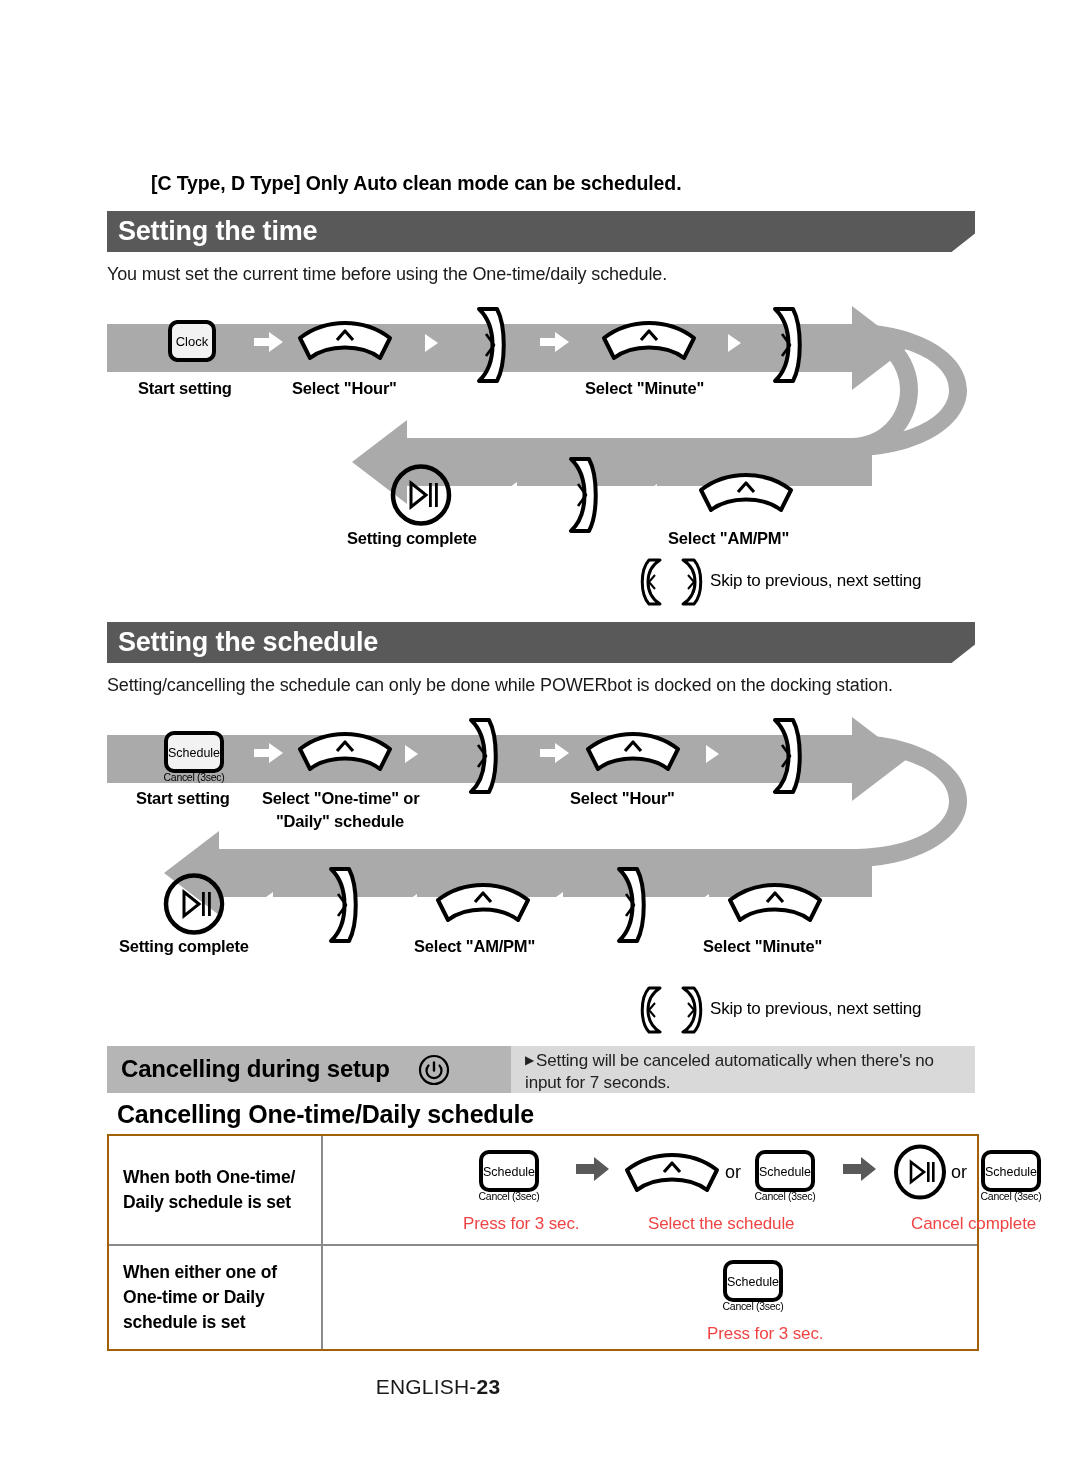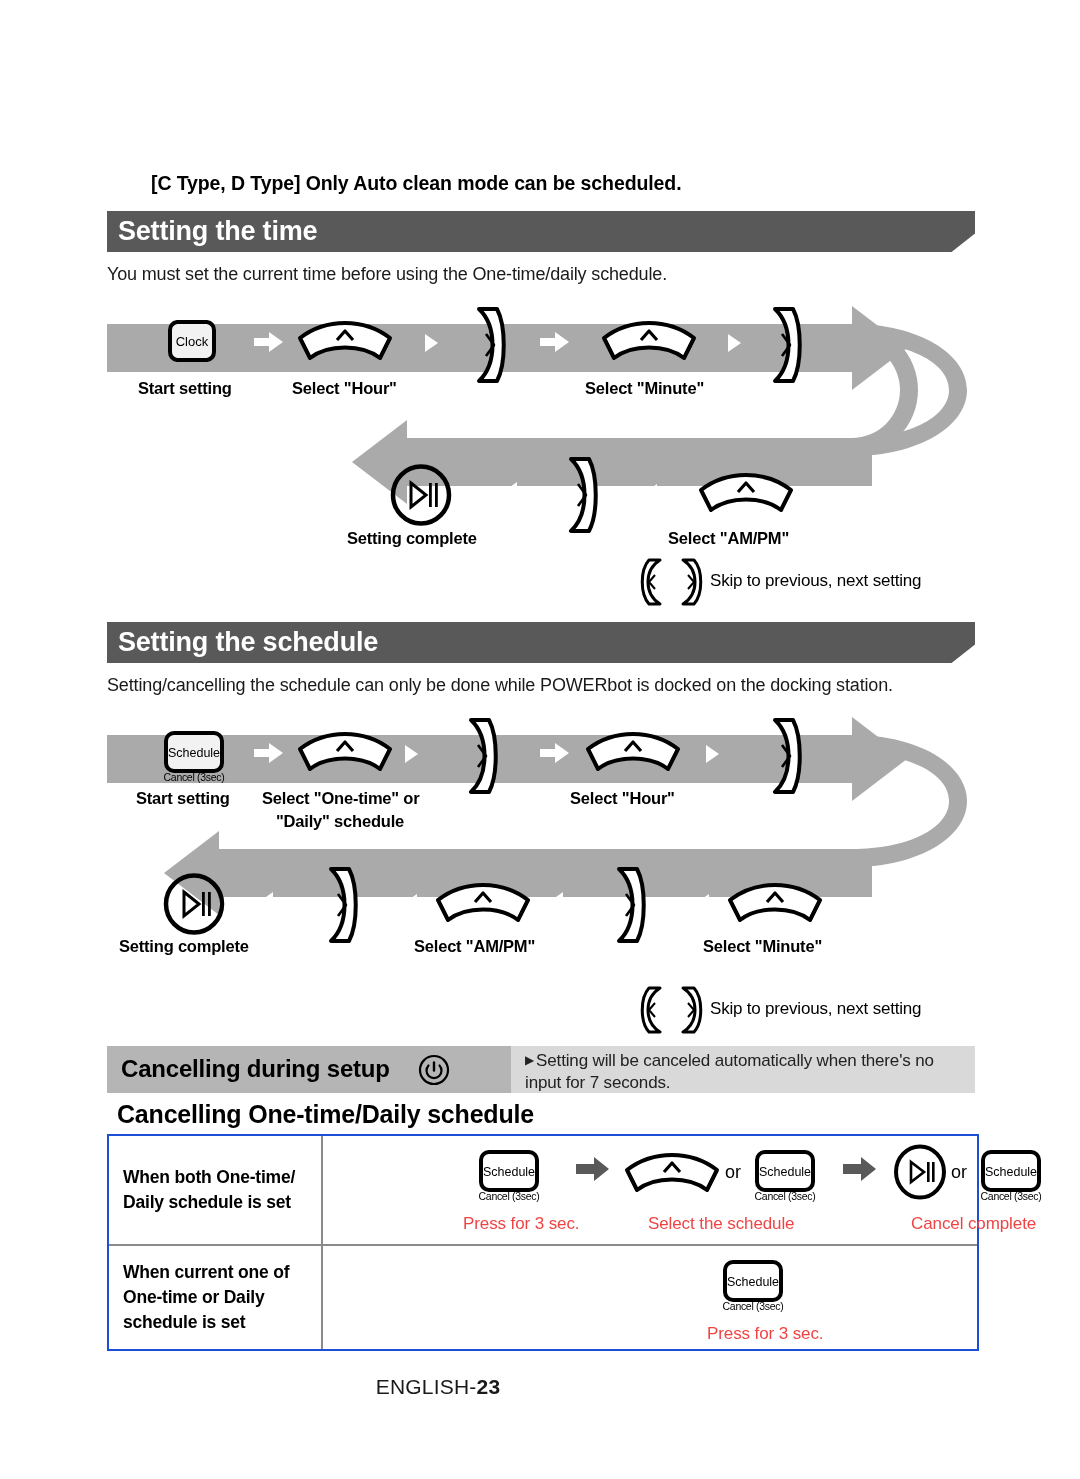--- a/index.html
+++ b/index.html
@@ -160,21 +160,21 @@
     letter-spacing: -0.2px;
     white-space: nowrap;
   }
 
   
   .tbl {
     position: absolute;
     left: 107px;
     top: 1134px;
     width: 872px;
-    border: 2px solid #1d4ed8;
+    border: 2px solid #a16207;
     box-sizing: border-box;
   }
   .tbl-row { display: flex; }
   .tbl-row + .tbl-row { border-top: 2px solid #8a8a8a; }
   .tbl-c1 {
     width: 214px;
     box-sizing: border-box;
     border-right: 2px solid #8a8a8a;
     padding: 14px 0 14px 14px;
     font-size: 17.5px;
@@ -599,21 +599,21 @@
           </svg>
         </div>
         <div class="cap-label" style="left:652px; top:54px; width:72px;">Cancel (3sec)</div>
         <div class="step-cap" style="left:588px; top:78px;">Cancel complete</div>
       </div>
     </div>
 
     <div class="tbl-row">
       <div class="tbl-c1">
         <div>
-          <div>When current one of</div>
+          <div>When either one of</div>
           <div>One-time or Daily</div>
           <div>schedule is set</div>
         </div>
       </div>
       <div class="tbl-c2 row2-c2">
         <div class="ico" style="left:400px; top:14px;">
           <svg width="60" height="42" viewBox="0 0 60 42">
             <path d="M10,2 H50 A8 8 0 0 1 58 10 V32 A8 8 0 0 1 50 40 H10 A8 8 0 0 1 2 32 V10 A8 8 0 0 1 10 2 Z" fill="#ffffff" stroke="#000" stroke-width="4"></path>
             <text x="30" y="26" text-anchor="middle" font-family="Liberation Sans, sans-serif" font-size="12.5" fill="#000">Schedule</text>
           </svg>

